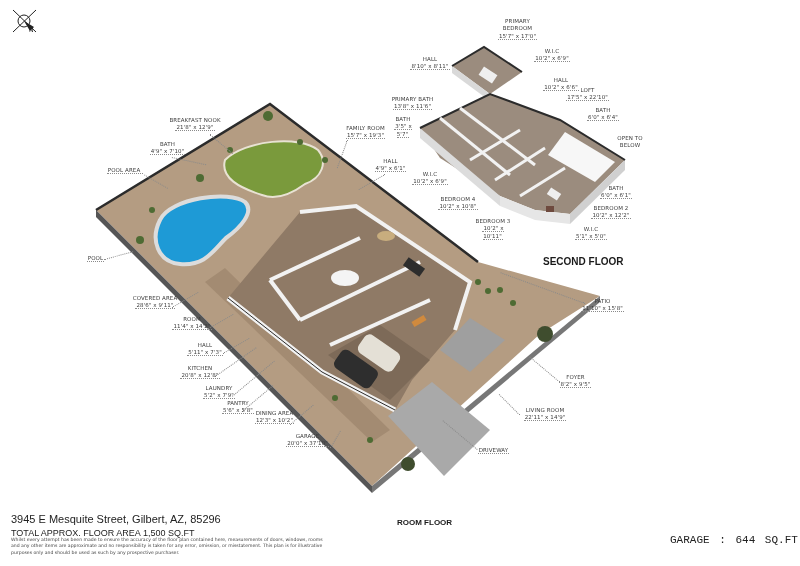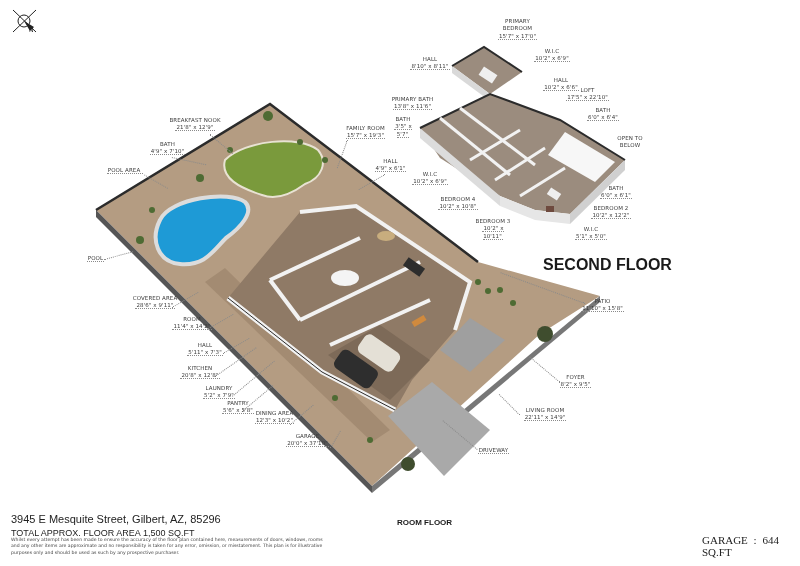--- a/index.html
+++ b/index.html
@@ -5,21 +5,21 @@
   html, body { margin:0; padding:0; }
   body { width:800px; height:566px; background:#ffffff; position:relative; overflow:hidden; font-family:"Liberation Sans", sans-serif; }
   .abs { position:absolute; }
   .lbl { position:absolute; text-align:center; font-family:"DejaVu Sans", sans-serif; font-size:5.5px; color:#3a3a3a; line-height:1.35; letter-spacing:0.1px; }
   .lbl .dim { border-bottom:1px dotted #8a8a8a; padding:0 1px; }
   .leader { position:absolute; border-top:1px dotted #8a8a8a; transform-origin:0 0; }
   .floor-title { position:absolute; font-family:"Liberation Sans", sans-serif; font-weight:bold; color:#1a1a1a; }
   .footer-addr { position:absolute; left:11px; top:513px; font-size:11px; color:#222; font-family:"Liberation Sans", sans-serif; }
   .footer-area { position:absolute; left:11px; top:528px; font-size:9px; color:#222; font-family:"Liberation Sans", sans-serif; }
   .disclaimer { position:absolute; left:11px; top:537px; width:320px; font-size:4.6px; line-height:1.4; color:#444; font-family:"DejaVu Sans", sans-serif; }
-  .garage-sum { position:absolute; left:670px; top:534px; font-size:11px; color:#222; font-family:Liberation Serif, serif; word-spacing:3px;margin-left:32px; }
+  .garage-sum { position:absolute; left:670px; top:534px; font-size:11px; color:#222; font-family:Liberation Mono, monospace; word-spacing:3px; }
   .compass { position:absolute; left:10px; top:8px; width:30px; height:26px; }
   .compass-n { position:absolute; left:29px; top:26px; font-size:6px; font-family:"DejaVu Sans", sans-serif; color:#222; }
 </style>
 </head>
 <body>
 
 <div>
   <svg class="compass" viewBox="0 0 30 26">
     <line x1="3" y1="2" x2="26" y2="24" stroke="#222" stroke-width="1"></line>
     <line x1="26" y1="2" x2="3" y2="24" stroke="#222" stroke-width="1"></line>
@@ -230,21 +230,21 @@
     <div>BEDROOM 2</div><span class="dim">10'2" x 12'2"</span>
   </div>
   <div class="lbl" style="left:472px;top:218px;width:42px">
     <div>BEDROOM 3</div><span class="dim">10'2" x 10'11"</span>
   </div>
   <div class="lbl" style="left:575px;top:226px;width:32px">
     <div>W.I.C</div><span class="dim">5'1" x 5'0"</span>
   </div>
 </div>
 
-<div class="floor-title" style="left:543px;top:256px;font-size:16px">SECOND FLOOR</div>
+<div class="floor-title" style="left:543px;top:256px;font-size:10px">SECOND FLOOR</div>
 <div class="floor-title" style="left:397px;top:518px;font-size:8px">ROOM FLOOR</div>
 
 <div class="footer-addr">3945 E Mesquite Street, Gilbert, AZ, 85296</div>
 <div class="footer-area">TOTAL APPROX. FLOOR AREA 1,500 SQ.FT</div>
 <div class="disclaimer">Whilst every attempt has been made to ensure the accuracy of the floor plan contained here, measurements of doors, windows, rooms and any other items are approximate and no responsibility is taken for any error, omission, or misstatement. This plan is for illustrative purposes only and should be used as such by any prospective purchaser.</div>
 <div class="garage-sum">
   <span>GARAGE</span>
   <span>:</span>
   <span>644 SQ.FT</span>
 </div>

